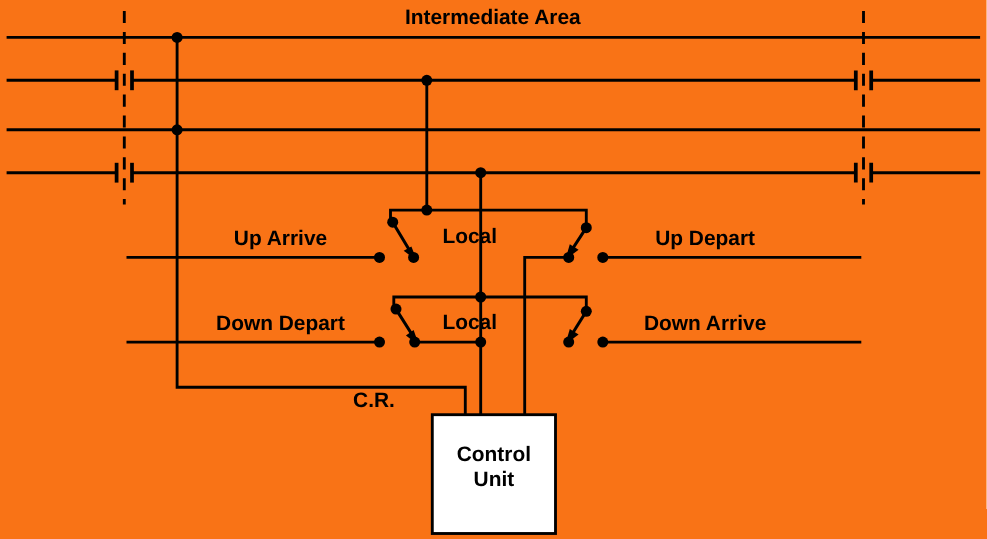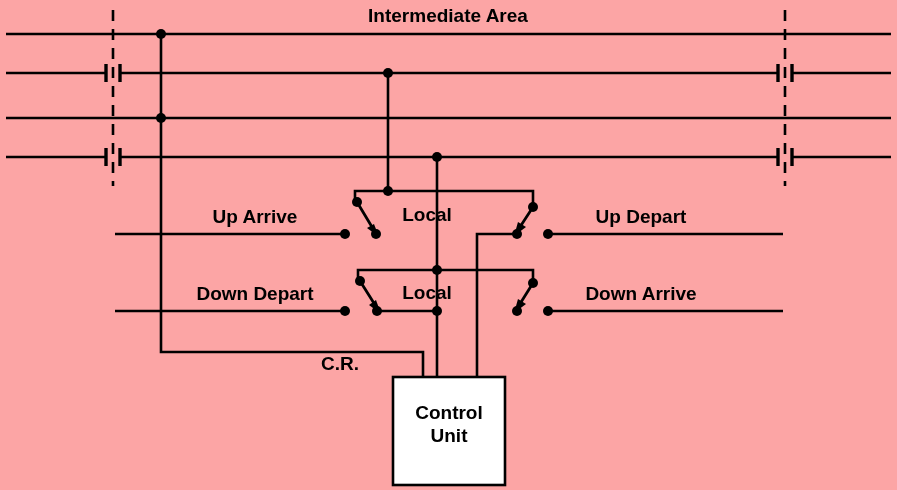--- a/index.html
+++ b/index.html
@@ -5,21 +5,21 @@
 <style>
   html, body {
     margin: 0;
     padding: 0;
     background: #ffffff;
   }
   #diagram-root {
     position: relative;
     width: 897px;
     height: 490px;
-    background: #fca5a5;
+    background: #f97316;
     font-family: "Liberation Sans", sans-serif;
     overflow: hidden;
   }
   svg#schematic {
     position: absolute;
     left: 0;
     top: 0;
     width: 897px;
     height: 490px;
     display: block;

